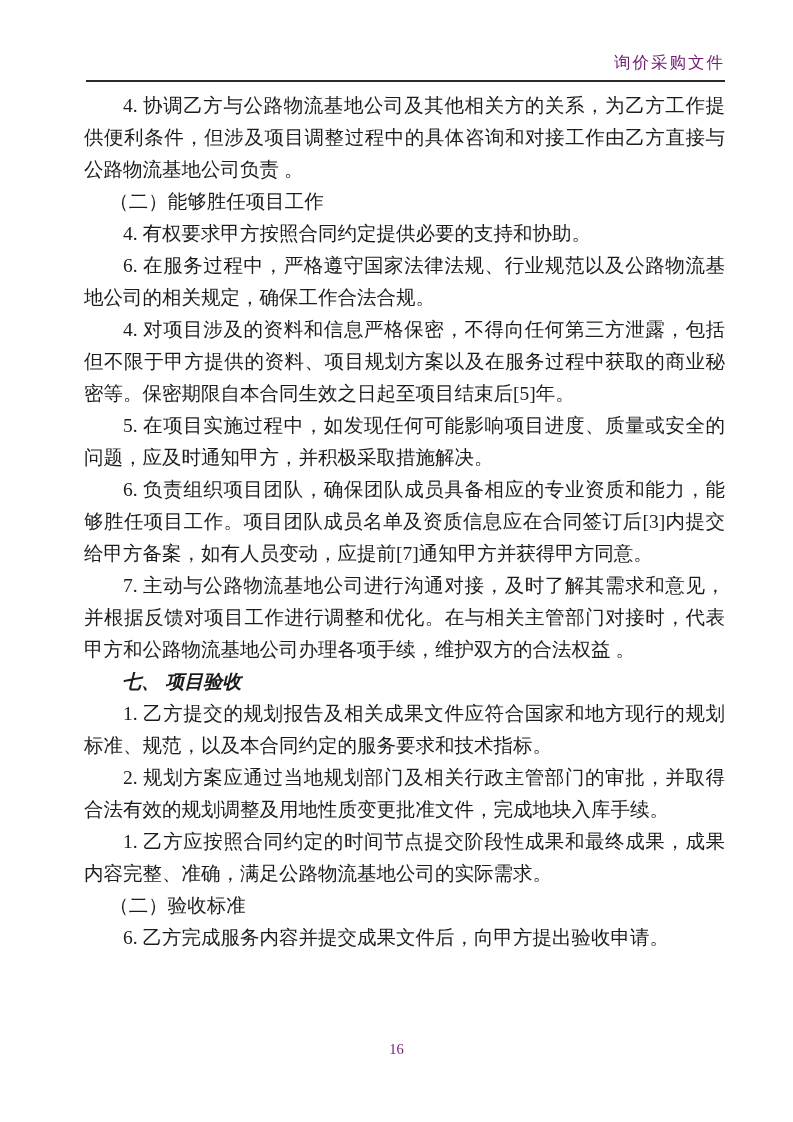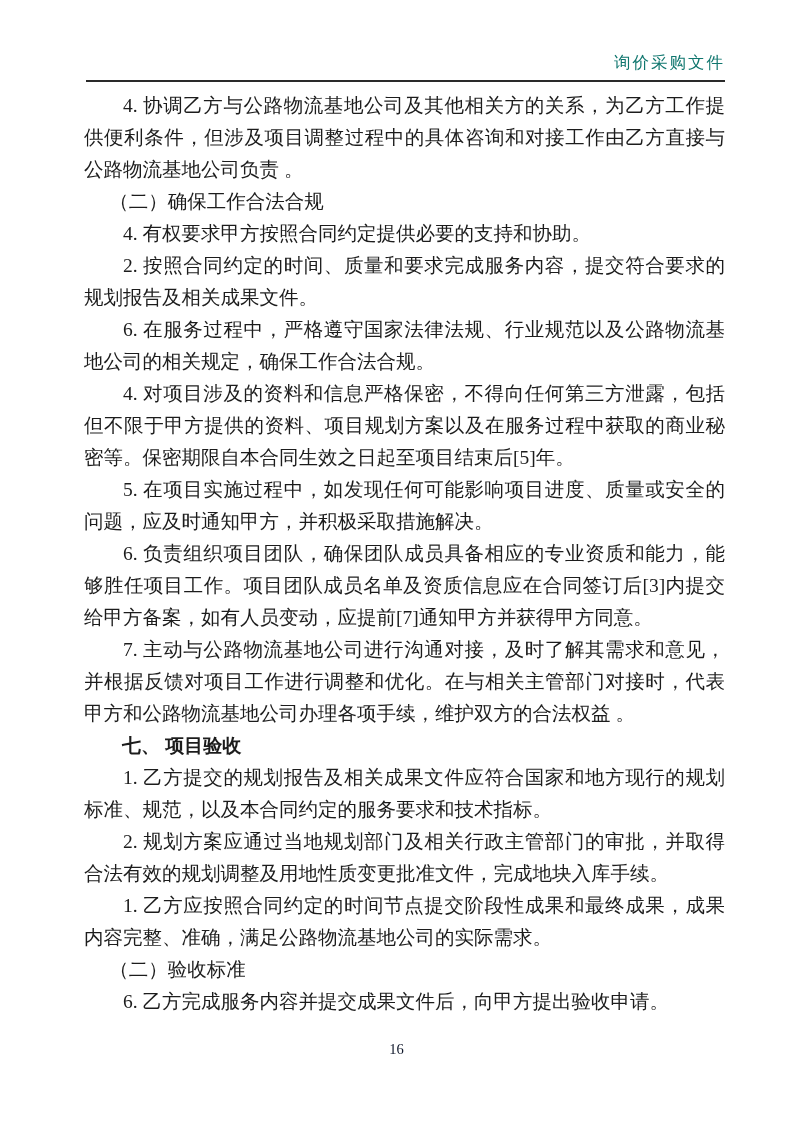--- a/index.html
+++ b/index.html
@@ -15,21 +15,21 @@
     overflow: hidden;
   }
   .page-header {
     position: absolute;
     top: 52px;
     left: 84px;
     right: 68px;
     text-align: right;
     font-size: 16.5px;
     letter-spacing: 2px;
-    color: #0f766e;
+    color: #701a75;
   }
   .header-rule {
     position: absolute;
     top: 80px;
     left: 86px;
     right: 68px;
     height: 2px;
     background: #2a2a2a;
   }
   .doc-body {
@@ -48,45 +48,45 @@
   .sub-heading {
     text-indent: 1.3em;
     text-align: left;
   }
   .main-heading {
     text-indent: 2em;
     font-weight: bold;
     font-family: "Liberation Sans", "DejaVu Sans", sans-serif;
     font-size: 19px;
     text-align: left;
+    font-style: italic;
   }
   .page-footer {
     position: absolute;
     top: 1041px;
     left: 0;
     width: 100%;
     text-align: center;
     font-size: 14.5px;
-    color: #0f172a;
+    color: #701a75;
   }
 </style>
 </head>
 <body>
 
 <div class="page">
 
   <div class="page-header">询价采购文件</div>
 
   <div class="header-rule"></div>
 
   <div class="doc-body">
     <p class="para">4. 协调乙方与公路物流基地公司及其他相关方的关系，为乙方工作提供便利条件，但涉及项目调整过程中的具体咨询和对接工作由乙方直接与公路物流基地公司负责 。</p>
-    <p class="sub-heading">（二）确保工作合法合规</p>
+    <p class="sub-heading">（二）能够胜任项目工作</p>
     <p class="para">4. 有权要求甲方按照合同约定提供必要的支持和协助。</p>
-    <p class="para">2. 按照合同约定的时间、质量和要求完成服务内容，提交符合要求的规划报告及相关成果文件。</p>
     <p class="para">6. 在服务过程中，严格遵守国家法律法规、行业规范以及公路物流基地公司的相关规定，确保工作合法合规。</p>
     <p class="para">4. 对项目涉及的资料和信息严格保密，不得向任何第三方泄露，包括但不限于甲方提供的资料、项目规划方案以及在服务过程中获取的商业秘密等。保密期限自本合同生效之日起至项目结束后[5]年。</p>
     <p class="para">5. 在项目实施过程中，如发现任何可能影响项目进度、质量或安全的问题，应及时通知甲方，并积极采取措施解决。</p>
     <p class="para">6. 负责组织项目团队，确保团队成员具备相应的专业资质和能力，能够胜任项目工作。项目团队成员名单及资质信息应在合同签订后[3]内提交给甲方备案，如有人员变动，应提前[7]通知甲方并获得甲方同意。</p>
     <p class="para">7. 主动与公路物流基地公司进行沟通对接，及时了解其需求和意见，并根据反馈对项目工作进行调整和优化。在与相关主管部门对接时，代表甲方和公路物流基地公司办理各项手续，维护双方的合法权益 。</p>
     <p class="main-heading">七、 项目验收</p>
     <p class="para">1. 乙方提交的规划报告及相关成果文件应符合国家和地方现行的规划标准、规范，以及本合同约定的服务要求和技术指标。</p>
     <p class="para">2. 规划方案应通过当地规划部门及相关行政主管部门的审批，并取得合法有效的规划调整及用地性质变更批准文件，完成地块入库手续。</p>
     <p class="para">1. 乙方应按照合同约定的时间节点提交阶段性成果和最终成果，成果内容完整、准确，满足公路物流基地公司的实际需求。</p>
     <p class="sub-heading">（二）验收标准</p>

